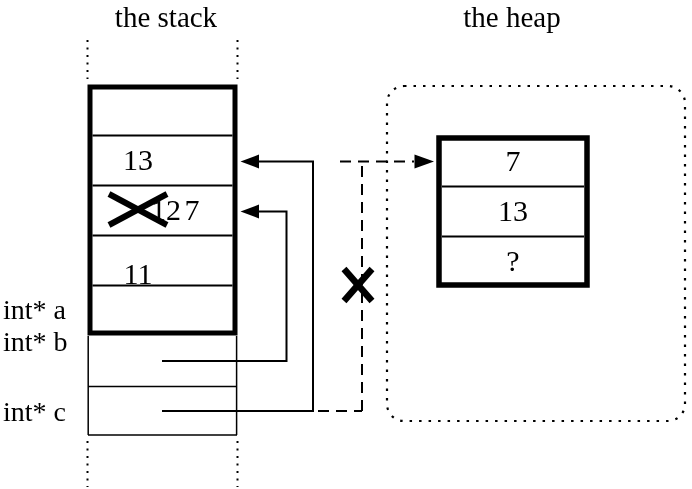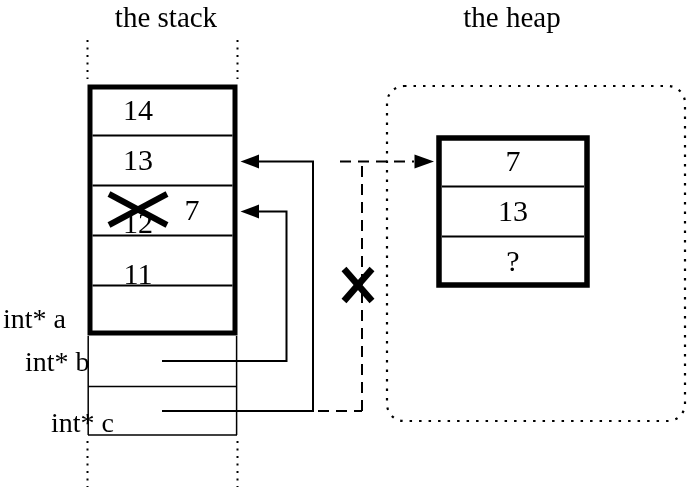--- a/index.html
+++ b/index.html
@@ -88,27 +88,26 @@
 
     <g stroke="#000" stroke-width="6.5" stroke-linecap="butt">
       <line x1="344" y1="269" x2="372" y2="301"></line>
       <line x1="344" y1="301" x2="372" y2="269"></line>
     </g>
   </svg>
 
   <div class="title" style="left:432px;">the heap</div>
   <div class="title" style="left:86px;">the stack</div>
 
-  <div class="cellval" style="top:85px;">14</div>
   <div class="cellval" style="top:135px;">13</div>
-  <div class="cellval" style="top:198px;">12</div>
+  <div class="cellval" style="top:185px;padding-left:28px;">12</div>
   <div class="newval" style="top:185px;">7</div>
   <div class="cellval" style="top:249px;">11</div>
 
-  <div class="ptrlabel" style="top:294px;">int* a</div>
-  <div class="ptrlabel" style="top:337px;margin-left:22px;">int* b</div>
-  <div class="ptrlabel" style="top:398px;margin-left:48px;">int* c</div>
+  <div class="ptrlabel" style="top:285px;">int* a</div>
+  <div class="ptrlabel" style="top:317px;">int* b</div>
+  <div class="ptrlabel" style="top:387px;">int* c</div>
 
   <div class="heapval" style="top:136px;">7</div>
   <div class="heapval" style="top:186px;">13</div>
   <div class="heapval" style="top:236px;">?</div>
 
 </div>
 
 </body></html>

